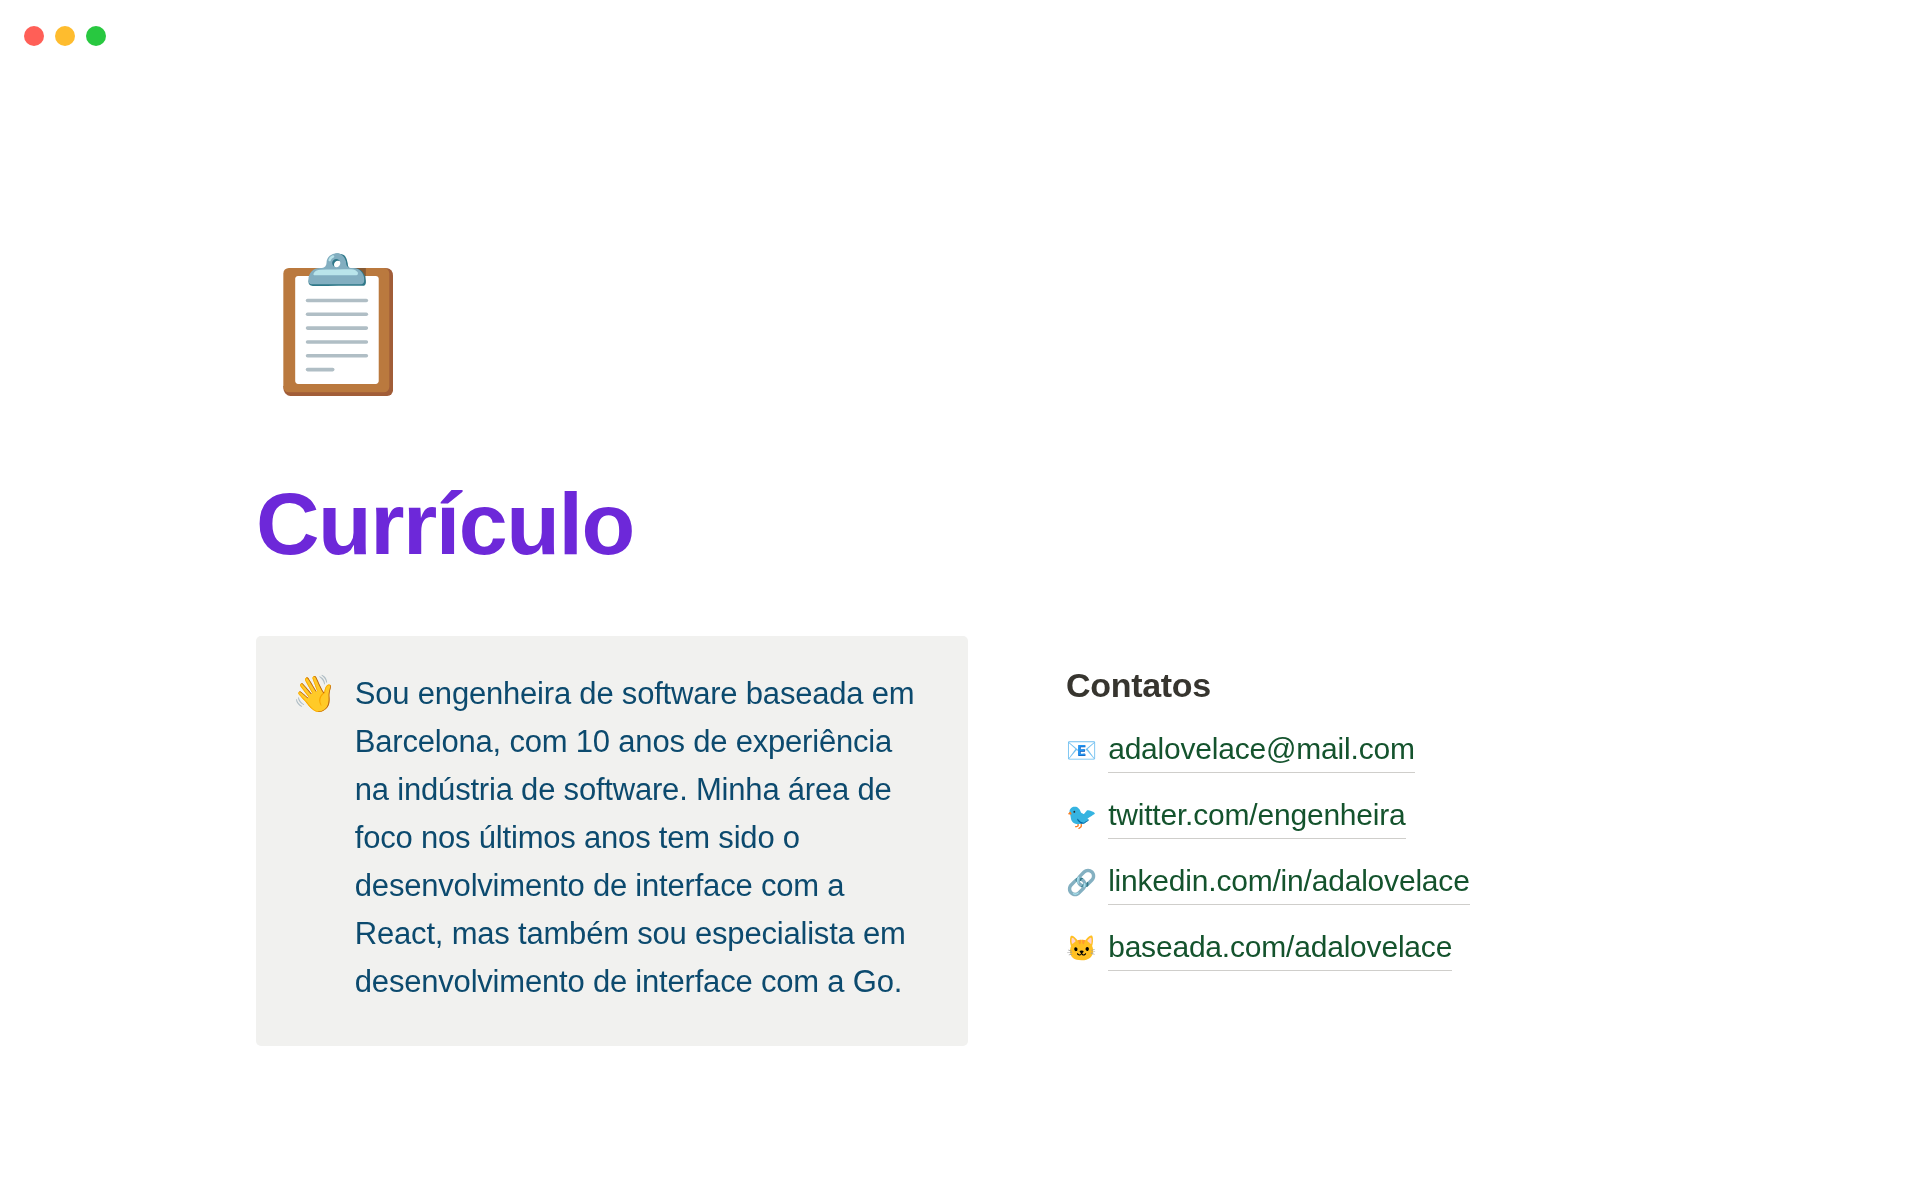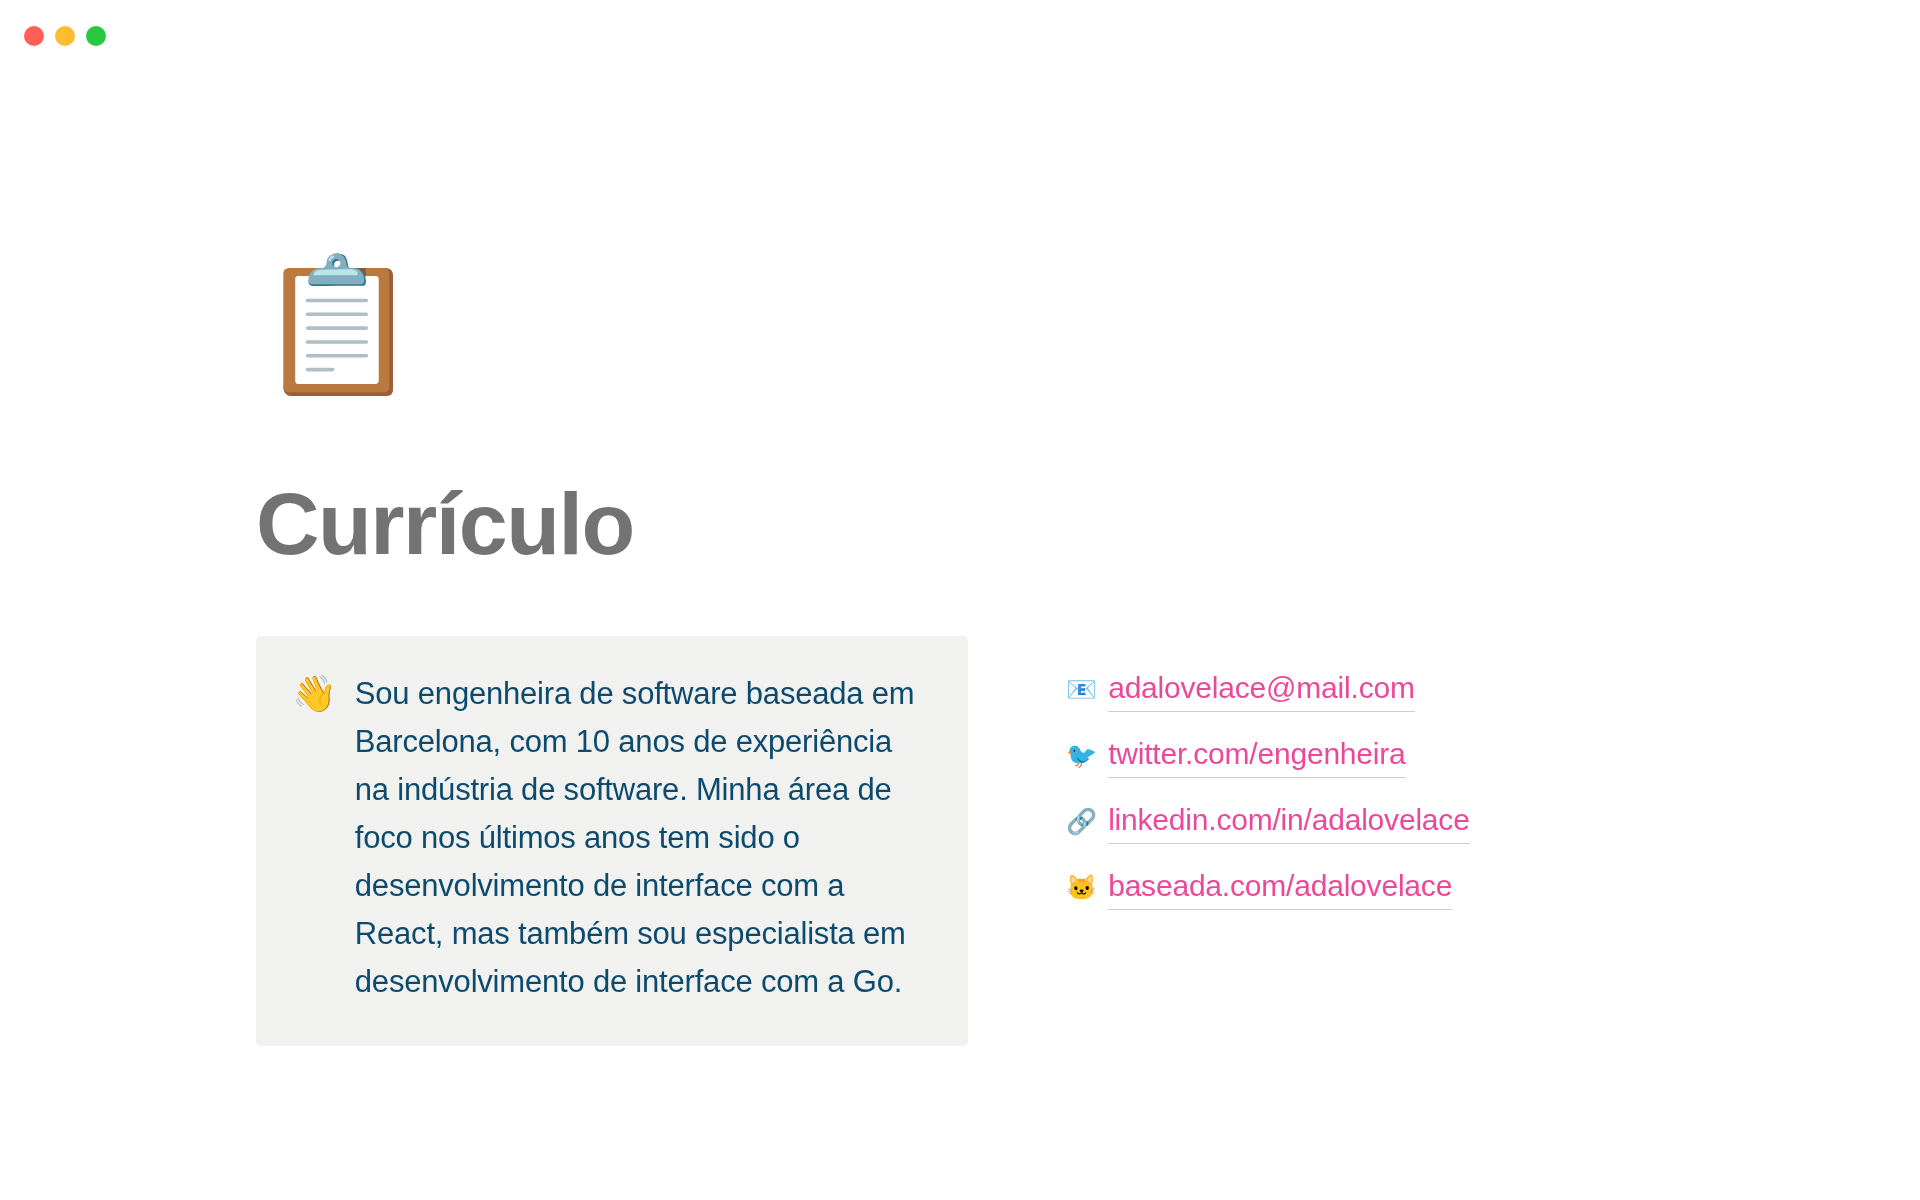--- a/index.html
+++ b/index.html
@@ -72,21 +72,21 @@
     line-height: 148px;
     user-select: none;
   }
 
   .page-title {
     margin: 78px 0 0 0;
     font-size: 88px;
     line-height: 1.05;
     font-weight: bold;
     letter-spacing: -1.5px;
-    color: #737373;
+    color: #6d28d9;
     font-family: "Liberation Sans", sans-serif;
   }
 
   .columns {
     display: flex;
     align-items: flex-start;
     margin-top: 66px;
     gap: 98px;
   }
 
@@ -146,21 +146,21 @@
     color: #37352f;
   }
 
   .contact-emoji {
     font-size: 25px;
     line-height: 44px;
     flex: 0 0 auto;
   }
 
   .contact-link {
-    color: #ec4899;
+    color: #14532d;
     text-decoration: none;
     border-bottom: 1.5px solid #cfcecb;
     padding-bottom: 1px;
     cursor: pointer;
     letter-spacing: -0.2px;
   }
 </style>
 </head>
 <body>
 
@@ -184,20 +184,21 @@
       <div class="columns">
 
         <div class="col-left">
           <div class="callout">
             <span class="callout-emoji">👋</span>
             <span class="callout-text">Sou engenheira de software baseada em Barcelona, com 10 anos de experiência na indústria de software. Minha área de foco nos últimos anos tem sido o desenvolvimento de interface com a React, mas também sou especialista em desenvolvimento de interface com a Go.</span>
           </div>
         </div>
 
         <div class="col-right">
+          <h2 class="contacts-heading">Contatos</h2>
           <ul class="contact-list">
 
             <li class="contact-item">
               <span class="contact-emoji">📧</span>
               <a class="contact-link">adalovelace@mail.com</a>
             </li>
 
             <li class="contact-item">
               <span class="contact-emoji">🐦</span>
               <a class="contact-link">twitter.com/engenheira</a>

